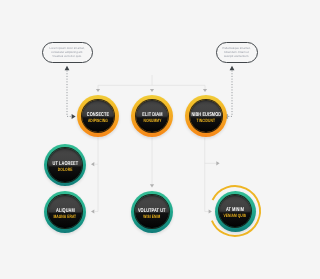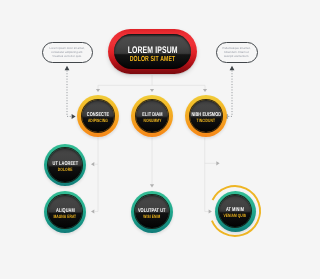--- a/index.html
+++ b/index.html
@@ -85,26 +85,20 @@
       <path d="M232,116.4 L227.5,116.4"></path>
     </g>
     <g fill="#3f4448">
       <path d="M64.6,70.2 L69.4,70.2 L67,65.8 Z"></path>
       <path d="M71.6,113.9 L71.6,119 L75.6,116.5 Z"></path>
       <path d="M229.6,70.2 L234.4,70.2 L232,65.8 Z"></path>
       <path d="M227.4,113.9 L227.4,119 L223.4,116.5 Z"></path>
     </g>
   </svg>
 
-  <div class="hdr">
-    <div class="hdr-in">
-      <div class="hdr-t">LOREM IPSUM</div>
-      <div class="hdr-s">DOLOR SIT AMET</div>
-    </div>
-  </div>
 
   <div class="callout" style="left:41.5px;top:41.5px;width:51px;height:21.5px;">
     <span>Lorem ipsum dolor sit amet, consetetur adipiscing elit. Vivamus vel tortor quis.</span>
   </div>
   <div class="callout" style="left:215.5px;top:41.5px;width:42px;height:21.5px;padding:2px 4px;">
     <span>Pellentesque sit amet, bibendum. Etiam ut suscipit elementum.</span>
   </div>
 
   <div class="node orange" style="left:77px;top:95px;">
     <div class="ring"></div>

